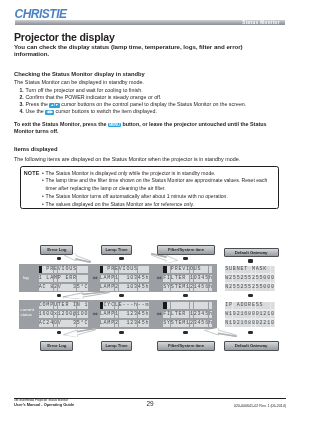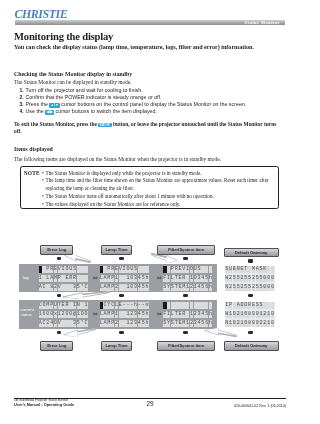--- a/index.html
+++ b/index.html
@@ -1,19 +1,19 @@
 <!DOCTYPE html>
 <html><head>
 <meta charset="utf-8">
 <style>
   html,body{margin:0;padding:0;}
   body{width:300px;height:424px;background:#fff;font-family:"Liberation Sans",sans-serif;
        -webkit-font-smoothing:antialiased;}
   .page{position:relative;width:300px;height:424px;overflow:hidden;background:#fff;}
-  .abs{position:absolute;font-family:Liberation Serif, serif;}
+  .abs{position:absolute;}
   .logo{left:14.5px;top:7.5px;font-style:italic;font-weight:bold;font-size:12px;
         letter-spacing:-0.5px;color:#4c82c3;line-height:12px;}
   .grayband{left:14.5px;top:19.5px;width:270.5px;height:5.6px;
             background:linear-gradient(180deg,#cfd2d5 0%,#b0b4b8 40%,#8a8e93 100%);}
   .statusmon{right:20px;top:19.8px;font-size:4.5px;line-height:5.2px;font-weight:bold;
              color:#fff;letter-spacing:.45px;}
   h1{left:14px;top:30.8px;margin:0;font-size:10.6px;font-weight:bold;color:#231f20;letter-spacing:-0.2px;}
   .intro{left:14px;top:42.6px;width:255px;font-size:6.2px;line-height:7.3px;color:#231f20;font-weight:bold;letter-spacing:-0.05px;}
   .sech{left:14px;font-size:5.8px;font-weight:bold;color:#231f20;}
   .lead{font-size:5.4px;line-height:6.6px;color:#231f20;}
@@ -54,21 +54,21 @@
   .ftpage{position:absolute;left:0;top:400px;width:300px;text-align:center;font-size:6.5px;color:#231f20;}
   .ftright{position:absolute;right:14px;top:404px;font-size:3.6px;color:#231f20;}
 </style>
 </head>
 <body>
 
 <div class="page" id="page">
   <div class="abs logo">CHRISTIE</div>
   <div class="abs grayband"></div>
   <div class="abs statusmon">Status Monitor</div>
-  <h1 class="abs">Monitoring the display</h1>
+  <h1 class="abs">Projector the display</h1>
   <div class="abs intro">You can check the display status (lamp time, temperature, logs, filter and error) information.</div>
   <div class="abs sech" style="top:71px">Checking the Status Monitor display in standby</div>
   <div class="abs lead" style="left:14px;top:79px;width:268px">The Status Monitor can be displayed in standby mode.</div>
   <ol class="steps">
       <li>Turn off the projector and wait for cooling to finish.</li>
       <li>Confirm that the POWER indicator is steady orange or off.</li>
       <li>Press the <span class="kbd">▲/▼</span> cursor buttons on the control panel to display the Status Monitor on the screen.</li>
       <li>Use the <span class="kbd">◀/▶</span> cursor buttons to switch the item displayed.</li>
     </ol>
   <div class="abs tail" style="left:14px;top:120.5px;width:268px">To exit the Status Monitor, press the <span class="kbd">MENU</span> button, or leave the projector untouched until the Status Monitor turns off.</div>

